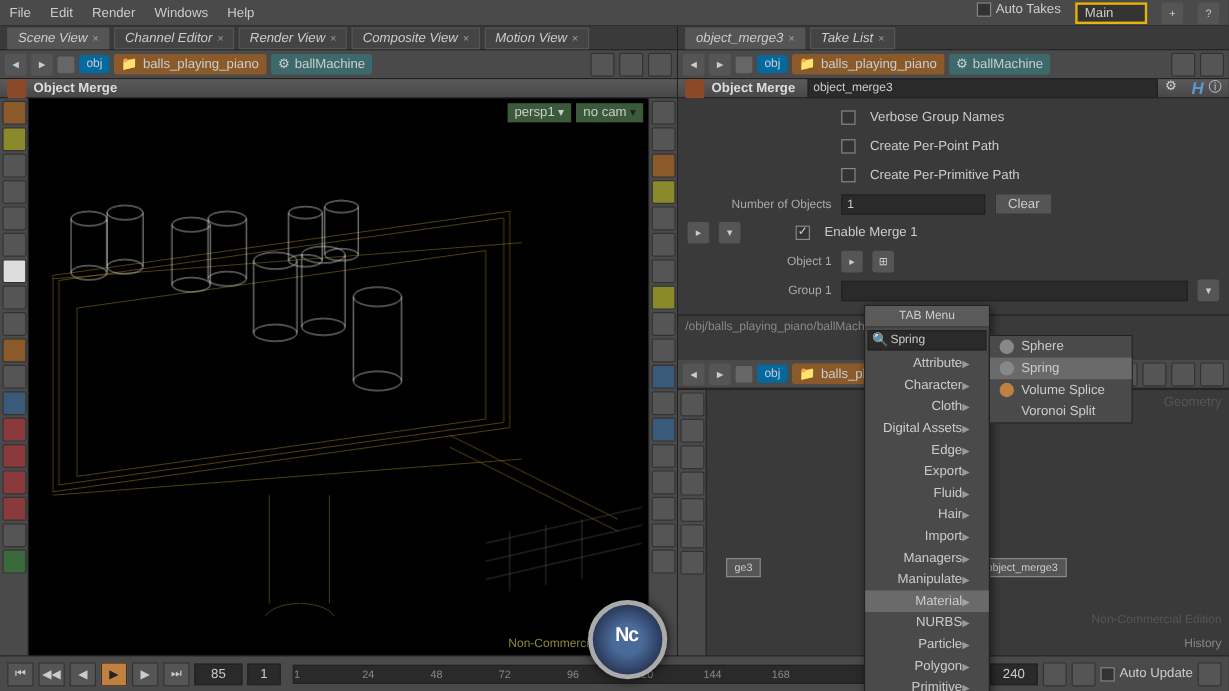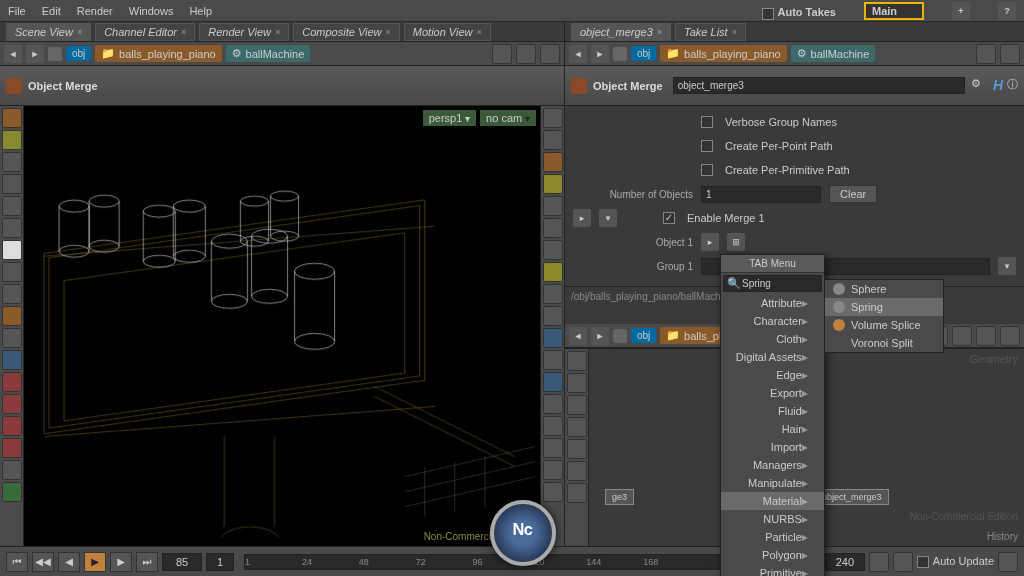--- a/index.html
+++ b/index.html
@@ -1,40 +1,40 @@
 <!DOCTYPE html>
 <html><head>
 <meta charset="utf-8">
 <style>
 * { margin: 0; padding: 0; box-sizing: border-box; font-family: Arial, sans-serif; font-size: 11px; color: #ccc; user-select: none; }
 body { background: #3a3a3a; width: 1024px; height: 576px; overflow: hidden; position: relative; }
 
 .menubar { height: 22px; background: #4a4a4a; display: flex; align-items: center; padding: 0 8px; gap: 16px; border-bottom: 1px solid #2a2a2a; }
 .menubar-item { cursor: pointer; }
-.menubar-right { margin-left: auto; display: flex; align-items: flex-end; gap: 28px; font-weight: bold; }
+.menubar-right { margin-left: auto; display: flex; align-items: flex-start; gap: 12px; }
 .checkbox { width: 12px; height: 12px; border: 1px solid #888; background: #333; display: inline-block; vertical-align: middle; margin-right: 4px; }
 .combo { background: #333; border: 2px solid #eab308; padding: 1px 6px; min-width: 60px; }
 
 .main-area { display: flex; height: 524px; }
 .left-pane { width: 565px; display: flex; flex-direction: column; border-right: 1px solid #222; }
 .right-pane { flex: 1; display: flex; flex-direction: column; }
 
 .tabs { height: 20px; background: #3a3a3a; display: flex; align-items: center; padding: 0 6px; gap: 4px; border-bottom: 1px solid #222; font-style: italic; }
 .tab { padding: 2px 8px; background: #444; border: 1px solid #555; font-size: 10px; display: flex; align-items: center; gap: 4px; }
 .tab.active { background: #555; }
 .close-x { font-size: 9px; opacity: 0.6; }
 
 .path-bar { height: 24px; background: #4a4a4a; display: flex; align-items: center; padding: 0 4px; gap: 4px; border-bottom: 1px solid #222; }
 .path-seg { padding: 2px 6px; background: #0369a1; border-radius: 2px; display: flex; align-items: center; gap: 4px; font-size: 10px; }
 .path-seg.orange { background: #8a5a2a; }
 .path-seg.teal { background: #3c6a6a; }
 .path-icon { width: 14px; height: 14px; background: #666; border-radius: 2px; }
 .nav-arrow { width: 18px; height: 18px; background: #555; border-radius: 2px; display: flex; align-items: center; justify-content: center; font-size: 9px; }
 
-.pane-header { height: 40px; background: linear-gradient(#5a5a5a, #484848); display: flex; align-items: center; padding: 0 6px; gap: 6px; border-bottom: 1px solid #222; }
+.pane-header { height: 16px; background: linear-gradient(#5a5a5a, #484848); display: flex; align-items: center; padding: 0 6px; gap: 6px; border-bottom: 1px solid #222; }
 .header-icon { width: 16px; height: 16px; background: #8a4a2a; border-radius: 2px; }
 .header-title { font-weight: bold; color: #ddd; }
 .header-right { margin-left: auto; display: flex; gap: 4px; }
 .header-chip { background: #2a2a2a; padding: 2px 6px; font-size: 10px; }
 .header-chip.yellow { background: #8a8a2a; color: #222; }
 .gear-icon { width: 18px; height: 18px; }
 .h-icon { color: #5a9ad4; font-weight: bold; font-size: 14px; font-style: italic; }
 
 .viewport-wrap { flex: 1; display: flex; position: relative; }
 .toolbar-v { width: 24px; background: #4a4a4a; display: flex; flex-direction: column; gap: 2px; padding: 2px; border-right: 1px solid #222; }

